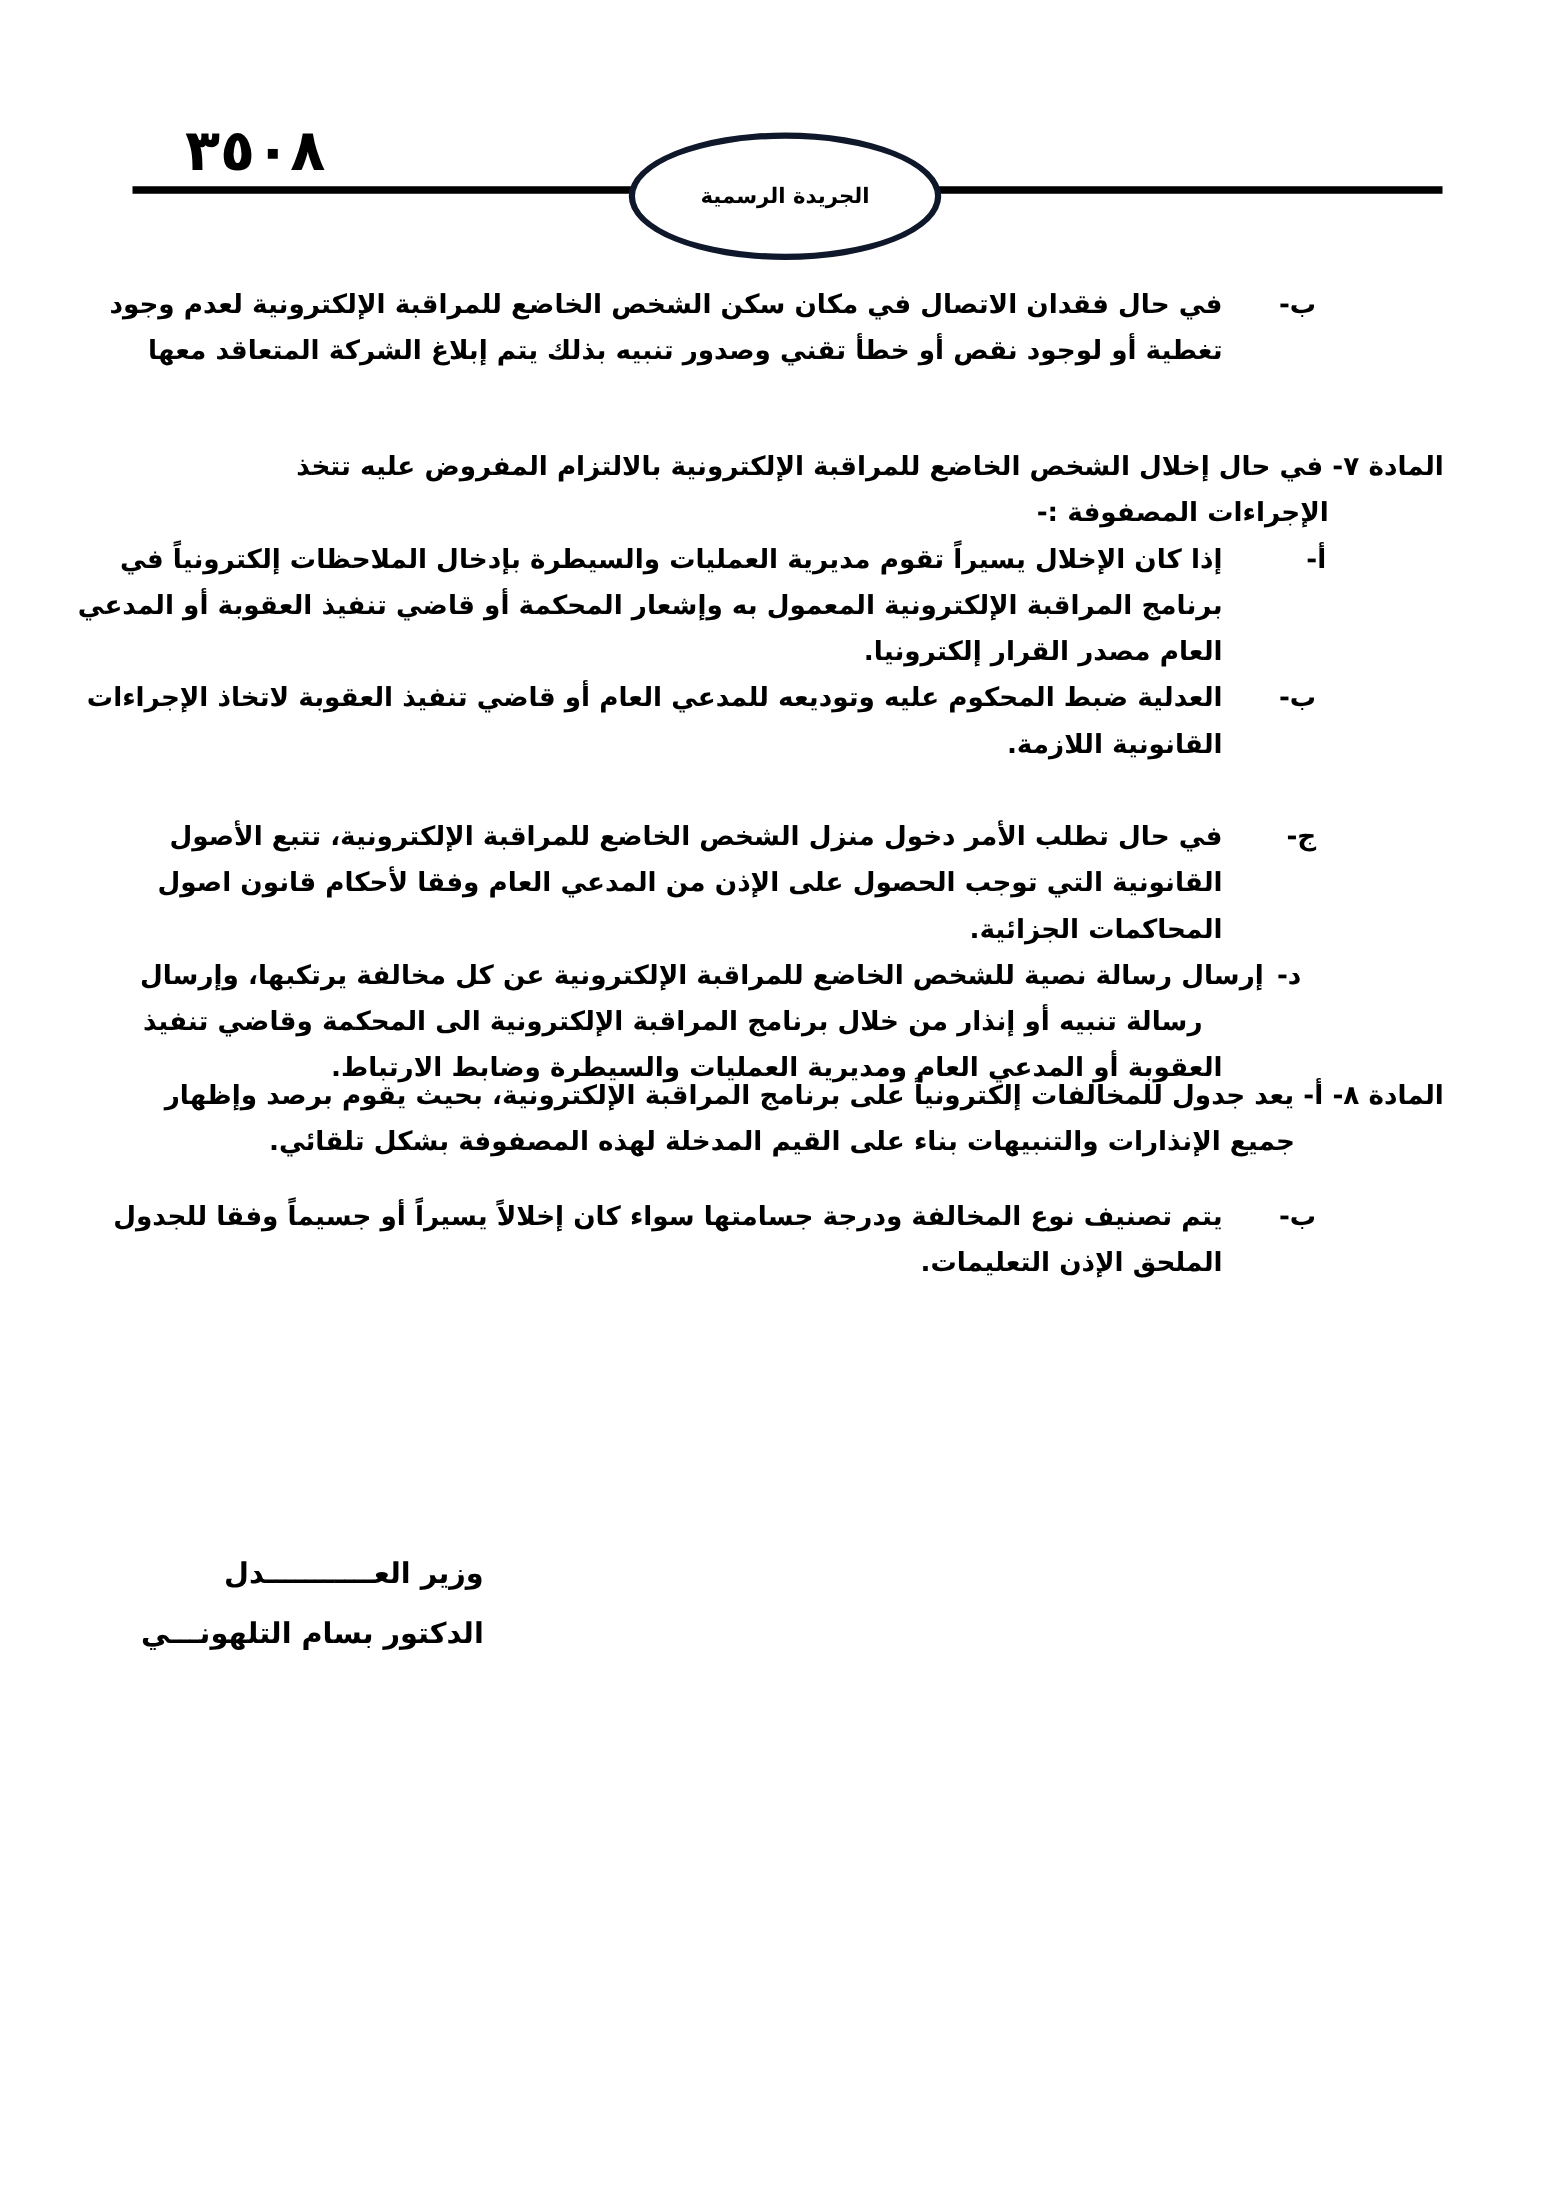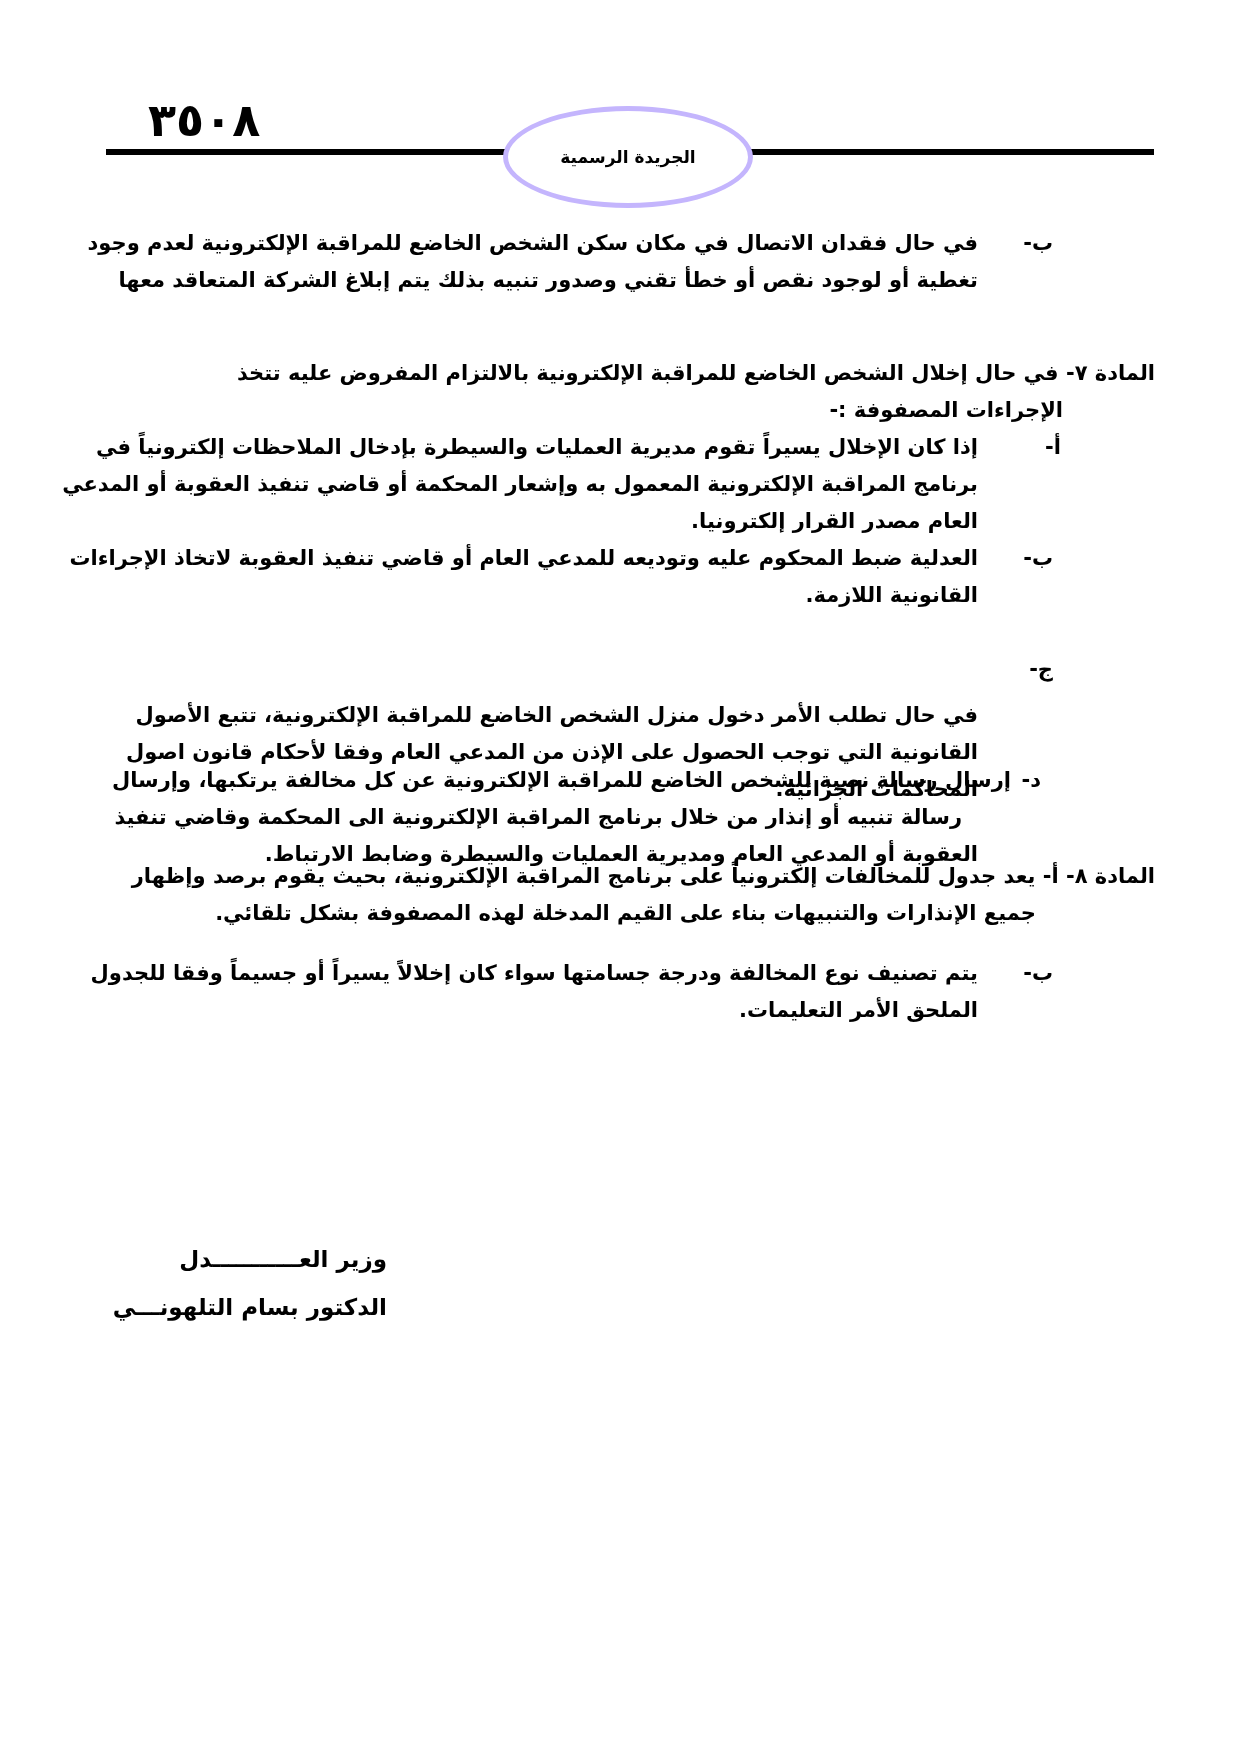--- a/index.html
+++ b/index.html
@@ -11,21 +11,21 @@
   .abs { position: absolute; }
   .page-number {
     left: 148px; top: 96px; width: 106px; height: 48px;
     font-family: "DejaVu Sans", sans-serif; font-size: 46px; font-weight: bold;
     line-height: 48px; text-align: right; direction: ltr; letter-spacing: 2px;
   }
   .header-rule-left { left: 106px; top: 149px; width: 400px; height: 6px; background: #000; }
   .header-rule-right { left: 744px; top: 149px; width: 410px; height: 6px; background: #000; }
   .header-ellipse {
     left: 503px; top: 106px; width: 240px; height: 92px;
-    border: 5px solid #c4b5fd; border-radius: 50%; background: #fff;
+    border: 5px solid #0f172a; border-radius: 50%; background: #fff;
     display: flex; align-items: center; justify-content: center;
   }
   .header-title { font-size: 17px; font-weight: bold; direction: rtl; }
 
   .txt {
     position: absolute; direction: rtl; text-align: justify; text-align-last: right;
     font-size: 21px; font-weight: bold; line-height: 37px; white-space: nowrap;
   }
   .line { height: 37px; }
   .marker { position: absolute; direction: rtl; font-size: 21px; font-weight: bold; line-height: 37px; white-space: nowrap; }
@@ -61,39 +61,39 @@
     <div class="line" style="text-align:left">العام مصدر القرار إلكترونيا.</div>
   </div>
 
   <div class="marker" style="right:188px; top:540px;">ب-</div>
   <div class="txt" style="right:263px; left:158px; top:540px;">
     <div class="line">العدلية ضبط المحكوم عليه وتوديعه للمدعي العام أو قاضي تنفيذ العقوبة لاتخاذ الإجراءات</div>
     <div class="line" style="text-align:right">القانونية اللازمة.</div>
   </div>
 
   <div class="marker" style="right:188px; top:651px;">ج-</div>
-  <div class="txt" style="right:263px; left:158px; top:651px;margin-top:46px;">
+  <div class="txt" style="right:263px; left:158px; top:651px;">
     <div class="line">في حال تطلب الأمر دخول منزل الشخص الخاضع للمراقبة الإلكترونية، تتبع الأصول</div>
     <div class="line">القانونية التي توجب الحصول على الإذن من المدعي العام وفقا لأحكام قانون اصول</div>
     <div class="line" style="text-align:right">المحاكمات الجزائية.</div>
   </div>
 
   <div class="marker" style="right:200px; top:762px;">د-</div>
   <div class="txt" style="right:230px; left:158px; top:762px;">
     <div class="line">إرسال رسالة نصية للشخص الخاضع للمراقبة الإلكترونية عن كل مخالفة يرتكبها، وإرسال</div>
     <div class="line" style="margin-right:49px">رسالة تنبيه أو إنذار من خلال برنامج المراقبة الإلكترونية الى المحكمة وقاضي تنفيذ</div>
     <div class="line" style="margin-right:33px; text-align:left">العقوبة أو المدعي العام ومديرية العمليات والسيطرة وضابط الارتباط.</div>
   </div>
 </div>
 
 <div>
   <div class="txt" style="right:86px; left:158px; top:858px;">المادة ٨- أ- يعد جدول للمخالفات إلكترونياً على برنامج المراقبة الإلكترونية، بحيث يقوم برصد وإظهار</div>
   <div class="txt" style="right:205px; top:895px; text-align:right;">جميع الإنذارات والتنبيهات بناء على القيم المدخلة لهذه المصفوفة بشكل تلقائي.</div>
 
   <div class="marker" style="right:188px; top:955px;">ب-</div>
   <div class="txt" style="right:263px; left:158px; top:955px;">
     <div class="line">يتم تصنيف نوع المخالفة ودرجة جسامتها سواء كان إخلالاً يسيراً أو جسيماً وفقا للجدول</div>
-    <div class="line" style="text-align:right">الملحق الأمر التعليمات.</div>
+    <div class="line" style="text-align:right">الملحق الإذن التعليمات.</div>
   </div>
 </div>
 
 <div class="sig" style="right:854px; top:1246px;">وزير العـــــــــــدل</div>
 <div class="sig" style="right:854px; top:1294px;">الدكتور بسام التلهونـــي</div>
 
 </body></html>

